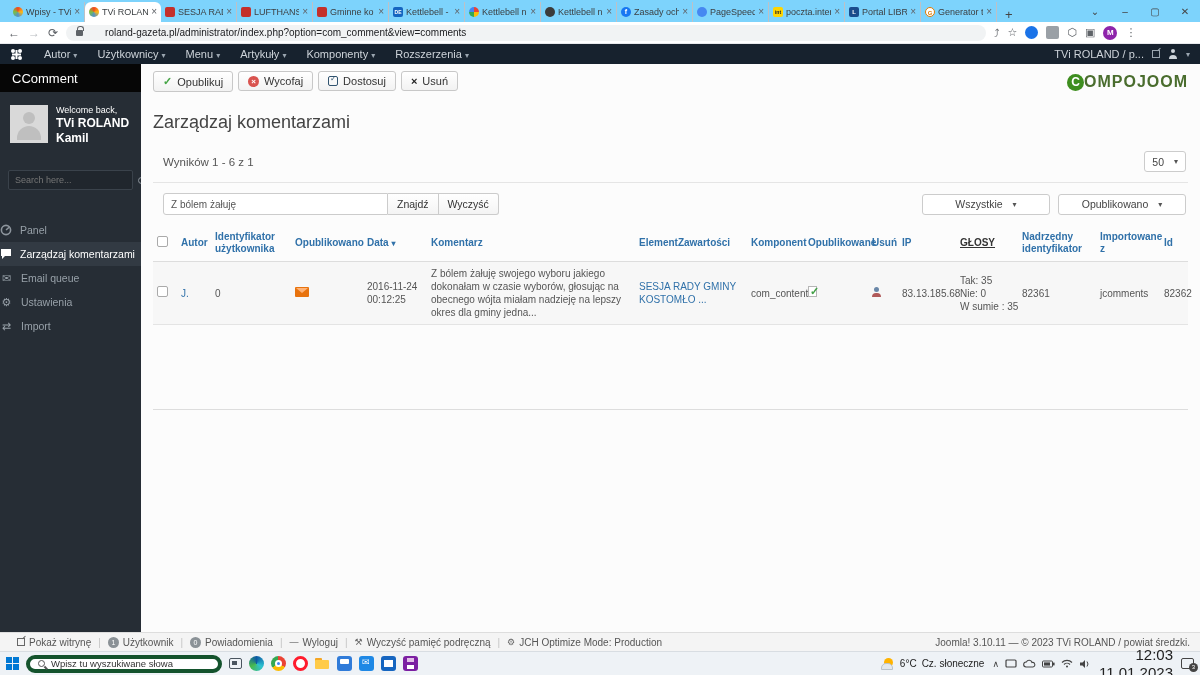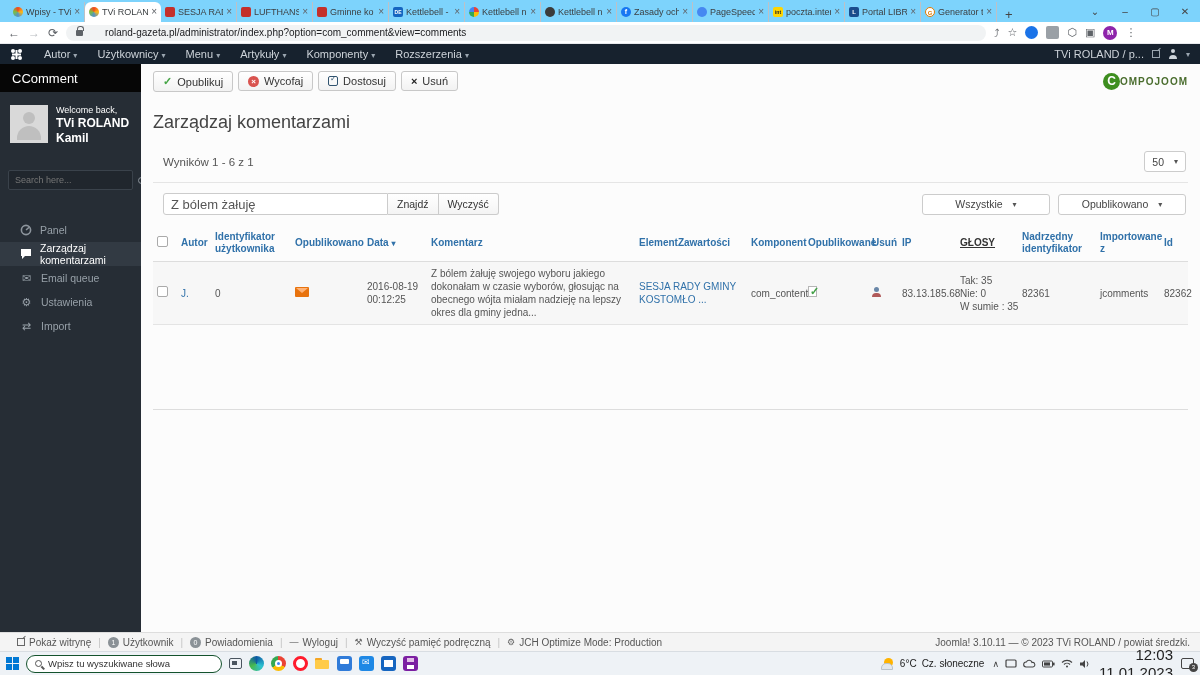--- a/index.html
+++ b/index.html
@@ -66,46 +66,46 @@
   .sb-avatar { width:38px; height:38px; background:#d9d9d9; position:relative; flex:0 0 auto; }
   .sb-avatar::before { content:""; position:absolute; top:7px; left:13px; width:12px; height:12px; border-radius:50%; background:#bfbfbf; }
   .sb-avatar::after { content:""; position:absolute; bottom:3px; left:7px; width:24px; height:14px; border-radius:12px 12px 0 0; background:#bfbfbf; }
   .sb-welcome-text { color:#fff; font-size:9px; line-height:1.25; }
   .sb-welcome-text b { display:block; font-size:12px; }
   .sb-search { margin:14px 8px 6px 8px; background:#20262d; border:1px solid #3a424b; border-radius:2px; height:20px; display:flex; align-items:center; padding:0 6px;gap:33px; }
   .sb-search input { flex:1; background:transparent; border:none; outline:none; color:#8d959d; font-size:9px; width:90px; font-family:"Liberation Sans",sans-serif; }
   .mag { width:7px; height:7px; border:1.5px solid #8d959d; border-radius:50%; position:relative; flex:0 0 auto; }
   .mag::after { content:""; position:absolute; width:4px; height:1.5px; background:#8d959d; transform:rotate(45deg); left:5px; top:6px; }
   .sb-menu { margin-top:22px; }
-  .sb-item { height:24px; display:flex; align-items:center; gap:8px; padding-left:20px; font-size:10.5px; cursor:default; }
+  .sb-item { height:24px; display:flex; align-items:center; gap:8px; padding-left:0; font-size:10.5px; cursor:default; }
   .sb-item svg { flex:0 0 auto; }
   .sb-item.active { background:#323a43; color:#fff; }
   .sb-glyph { font-size:11px; width:13px; text-align:center; }
 
   .main { flex:1; background:#fcfcfc; position:relative; padding:0 12px; overflow:hidden; }
   .toolbar { display:flex; align-items:flex-start; padding-top:7px; height:38px; }
   .tbtn { display:inline-flex; align-items:center; gap:5px; border:1px solid #c8c8c8; background:linear-gradient(#ffffff,#f2f2f2); border-radius:3px; font-size:11px; color:#333; padding:3px 9px; margin-right:5px; cursor:default; }
   .ic-check { color:#46a546; font-weight:bold; font-size:11px; }
   .ic-redx { width:11px; height:11px; border-radius:50%; background:#d9534f; color:#fff; font-size:8px; line-height:11px; text-align:center; font-weight:bold; }
   .ic-edit { width:10px; height:10px; border:1.5px solid #30536f; border-radius:2px; position:relative; }
   .ic-edit::after { content:"✓"; position:absolute; font-size:8px; top:-3px; left:1px; color:#30536f; }
   .ic-blackx { color:#222; font-weight:bold; font-size:11px; }
   .compojoom { margin-left:auto; display:flex; align-items:center; padding-top:2px; }
   .cj-c { width:17px; height:17px; border-radius:50%; background:#3e8e1f; color:#fff; font-weight:bold; font-size:12px; text-align:center; line-height:17px; }
-  .cj-rest { font-size:10px; font-weight:bold; color:#4a6d2e; letter-spacing:1px; }
+  .cj-rest { font-size:16px; font-weight:bold; color:#4a6d2e; letter-spacing:1px; }
 
   .page-title { font-size:18px; font-weight:400; color:#444; padding:10px 0 14px 0; }
   .results-row { display:flex; align-items:center; padding:4px 0 10px 10px; }
   .results-text { font-size:11.5px; color:#555; }
   .fakesel { border:1px solid #ccc; border-radius:3px; background:#fff; height:21px; display:inline-flex; align-items:center; font-size:10.5px; color:#444; padding:0 7px; gap:10px; }
   .fakesel .car { font-size:8px; color:#555; }
   .sel-pp { margin-left:auto; margin-right:2px; }
 
   .filter-row { border-top:1px solid #e5e5e5; display:flex; align-items:center; padding:10px 0 10px 10px; }
-  .f-input { width:225px; height:22px; border:1px solid #ccc; border-radius:3px 0 0 3px; font-size:13px; color:#555; padding:0 7px; outline:none; font-family:"Liberation Sans",sans-serif; }
+  .f-input { width:225px; height:22px; border:1px solid #ccc; border-radius:3px 0 0 3px; font-size:10px; color:#555; padding:0 7px; outline:none; font-family:"Liberation Sans",sans-serif; }
   .f-btn { height:22px; border:1px solid #ccc; border-left:none; background:linear-gradient(#fff,#f4f4f4); font-size:10.5px; color:#333; padding:0 9px; cursor:default; display:inline-flex; align-items:center; }
   .f-btn.last { border-radius:0 3px 3px 0; }
   .f-selects { margin-left:auto; display:flex; gap:8px; margin-right:2px; }
   .f-selects .fakesel { width:128px; justify-content:center; }
 
   
   .tbl { width:100%; border-collapse:collapse; table-layout:fixed; font-size:10px; }
   .tbl th { text-align:left; color:#3071a9; font-weight:bold; padding:6px 4px; vertical-align:middle; border-bottom:1px solid #ddd; line-height:1.2; }
   .tbl th.dark { color:#333;text-decoration:underline; }
   .tbl td { padding:5px 4px; vertical-align:middle; border-bottom:1px solid #e4e4e4; color:#555; background:#f7f7f7; line-height:1.3; }
@@ -136,21 +136,21 @@
   .st-badge { width:11px; height:11px; border-radius:50%; background:#8a9196; color:#fff; font-size:7px; line-height:11px; text-align:center; }
   .st-ic { color:#666; font-size:9px; }
   .st-box { width:8px; height:8px; border:1px solid #666; position:relative; }
   .st-box::after { content:""; position:absolute; right:-2px; top:-2px; width:4px; height:1px; background:#666; transform:rotate(-45deg); }
   .st-right { margin-left:auto; color:#555; }
 
   
   .taskbar { height:24px; background:#eef2f6; border-top:1px solid #d8dde2; display:flex; align-items:center; padding:0 6px; gap:7px; }
   .win-start { width:13px; height:13px; display:grid; grid-template-columns:6px 6px; grid-template-rows:6px 6px; gap:1px; }
   .win-start i { background:#0078d4; }
-  .tb-search { width:196px; height:18px; background:#fff; border:1px solid #14532d; border-radius:9px; display:flex; align-items:center; gap:6px; padding:0 8px; }
+  .tb-search { width:196px; height:18px; background:#fff; border:4px solid #14532d; border-radius:9px; display:flex; align-items:center; gap:6px; padding:0 8px; }
   .tb-search .mag { border-color:#555; }
   .tb-search .mag::after { background:#555; }
   .tb-search span { font-size:9.5px; color:#333; white-space:nowrap; }
   .taskview { width:13px; height:11px; border:1.5px solid #4a555f; border-radius:2px; position:relative; }
   .taskview::after { content:""; position:absolute; left:2px; top:2px; width:5px; height:4px; background:#4a555f; }
   .app { width:15px; height:15px; border-radius:3px; position:relative; flex:0 0 auto; }
   .a-edge { border-radius:50%; background:conic-gradient(#0c59a4,#2bc3d2,#49b94c,#0c59a4); }
   .a-chrome { border-radius:50%; background:conic-gradient(#ea4335 0 33%,#fbbc05 33% 66%,#34a853 66% 100%); }
   .a-chrome::after { content:""; position:absolute; inset:4px; border-radius:50%; background:#4285f4; border:2px solid #fff; }
   .a-opera { border-radius:50%; border:3px solid #ff1b2d; background:#fff; width:15px; height:15px; }
@@ -431,21 +431,21 @@
           <th>Nadrzędny identyfikator</th>
           <th>Importowane z</th>
           <th>Id</th>
         </tr>
         <tr>
           <td><span class="cb"></span></td>
           <td><a class="tlink">J.</a></td>
           <td>0</td>
           <td><span class="env"></span></td>
           <td>
-                <div>2016-08-19</div>
+                <div>2016-11-24</div>
                 <div>00:12:25</div>
               </td>
           <td>Z bólem żałuję swojego wyboru jakiego dokonałam w czasie wyborów, głosując na obecnego wójta miałam nadzieję na lepszy okres dla gminy jedna...</td>
           <td><a class="tlink">SESJA RADY GMINY KOSTOMŁO ...</a></td>
           <td>com_content</td>
           <td><span class="pubic"><span class="pg"></span><span class="ck">✓</span></span></td>
           <td><span class="delic"></span></td>
           <td>83.13.185.68</td>
           <td class="votes">
             <div>Tak: 35</div>

